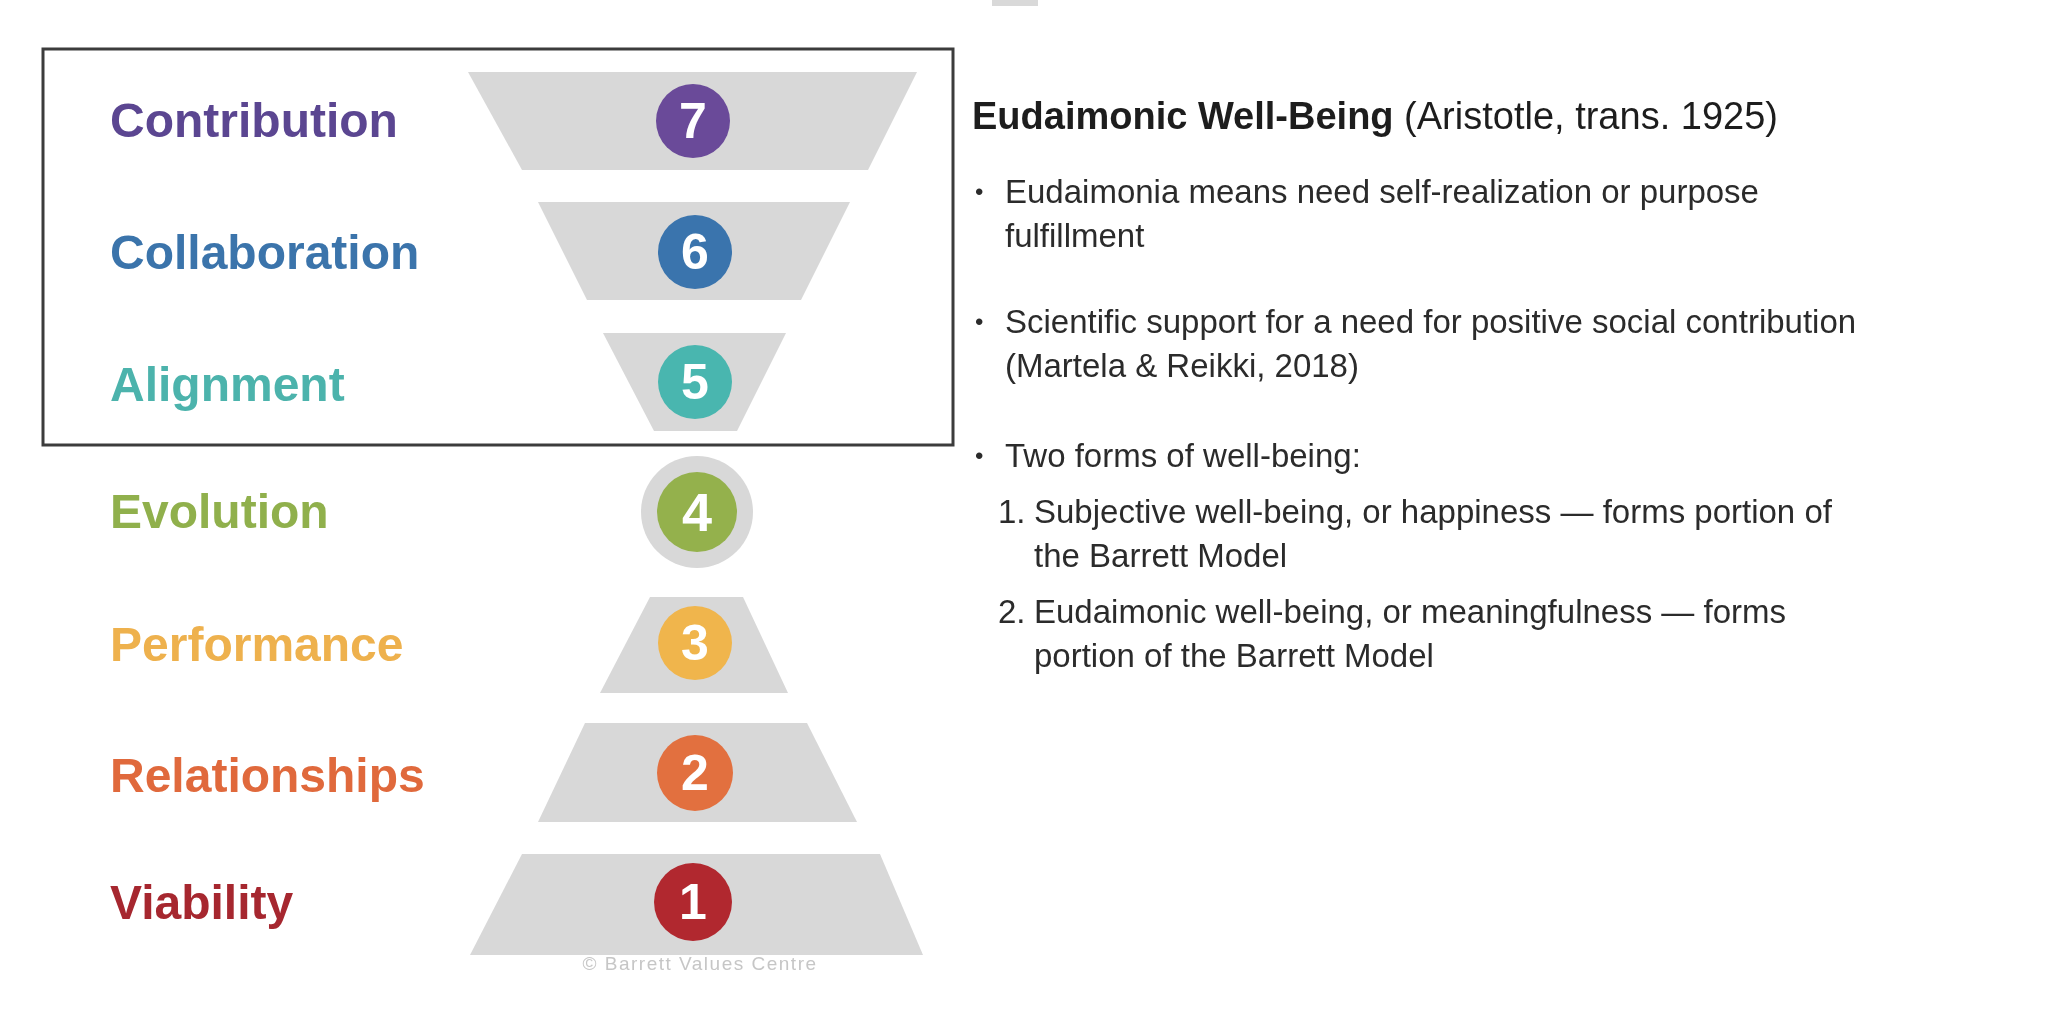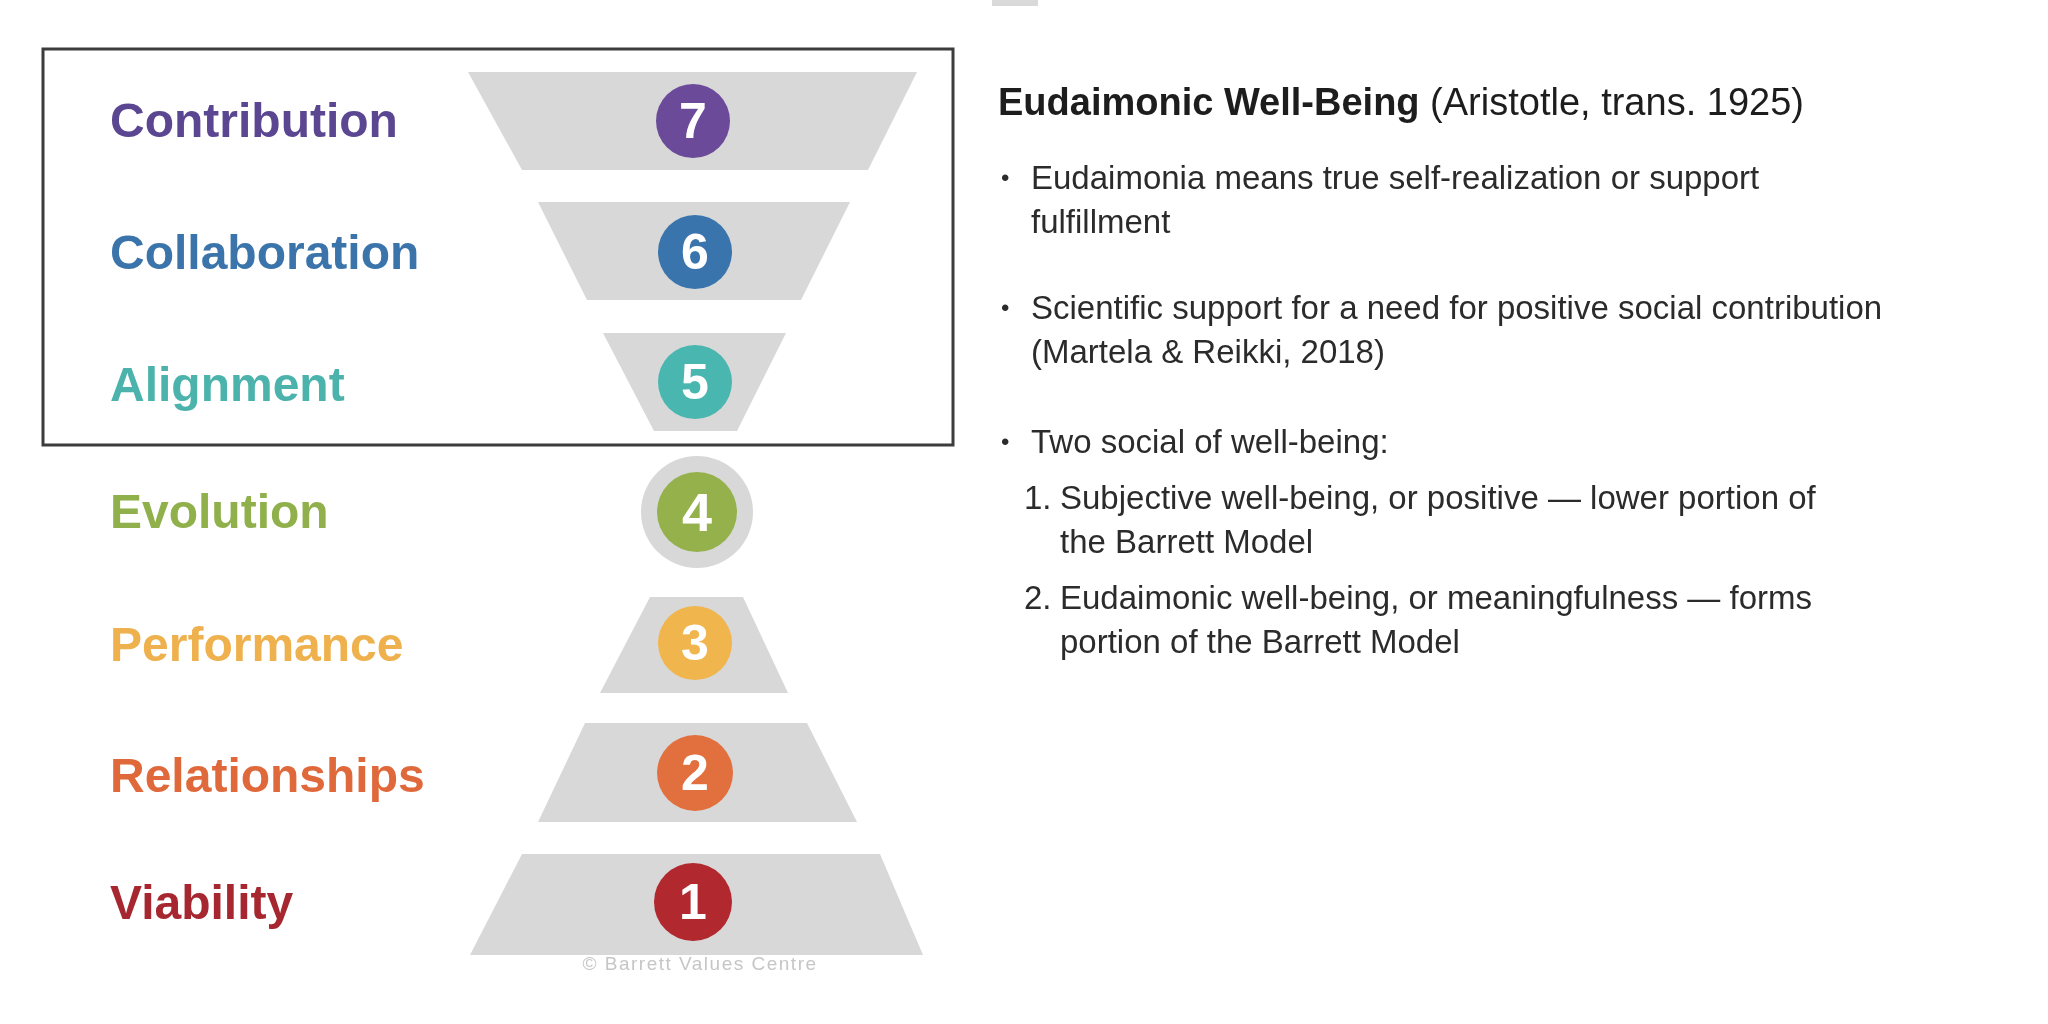--- a/index.html
+++ b/index.html
@@ -27,24 +27,23 @@
   }
   .copyright{
     font-family:"Liberation Sans",sans-serif;
     font-size:19px;
     letter-spacing:1.5px;
     text-anchor:middle;
   }
   
   .content{
     position:absolute;
-    left:972px;top:78px;
+    left:972px;top:92px;
     width:1050px;height:900px;
     color:#2b2b2b;
-    margin-left:26px;
   }
   .title{
     position:absolute;left:0;top:0;
     font-size:38px;line-height:48px;
     color:#1d1d1d;
     white-space:nowrap;
   }
   .title .t-bold{font-weight:bold;}
   .bullet{
     position:absolute;left:0;
@@ -139,38 +138,38 @@
   </svg>
 
   <div class="content">
 
     <div class="title">
       <span class="t-bold">Eudaimonic Well-Being</span><span> (Aristotle, trans. 1925)</span>
     </div>
 
     <div class="bullet b1">
       <span class="marker">•</span>
-      <span class="b-text">Eudaimonia means true self-realization or support
+      <span class="b-text">Eudaimonia means need self-realization or purpose
 fulfillment</span>
     </div>
 
     <div class="bullet b2">
       <span class="marker">•</span>
       <span class="b-text">Scientific support for a need for positive social contribution
 (Martela &amp; Reikki, 2018)</span>
     </div>
 
     <div class="bullet b3">
       <span class="marker">•</span>
-      <span class="b-text">Two social of well-being:</span>
+      <span class="b-text">Two forms of well-being:</span>
     </div>
 
     <div class="numbered n1">
       <span class="marker">1.</span>
-      <span class="n-text">Subjective well-being, or positive — lower portion of
+      <span class="n-text">Subjective well-being, or happiness — forms portion of
 the Barrett Model</span>
     </div>
 
     <div class="numbered n2">
       <span class="marker">2.</span>
       <span class="n-text">Eudaimonic well-being, or meaningfulness — forms
 portion of the Barrett Model</span>
     </div>
 
   </div>

